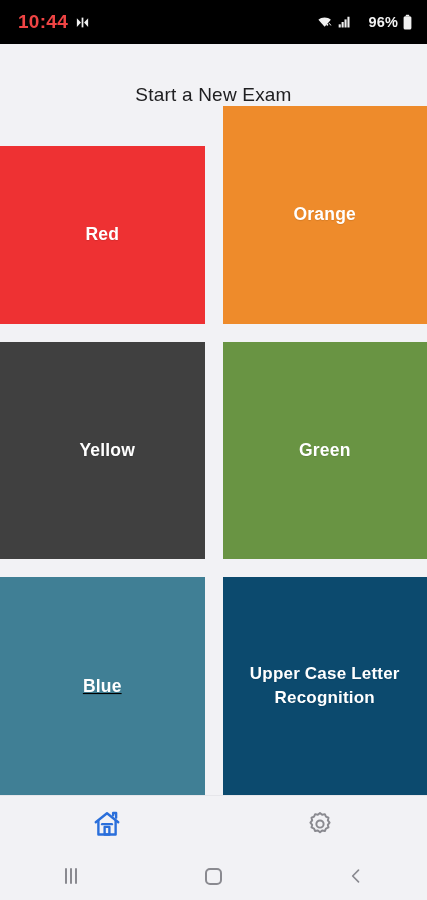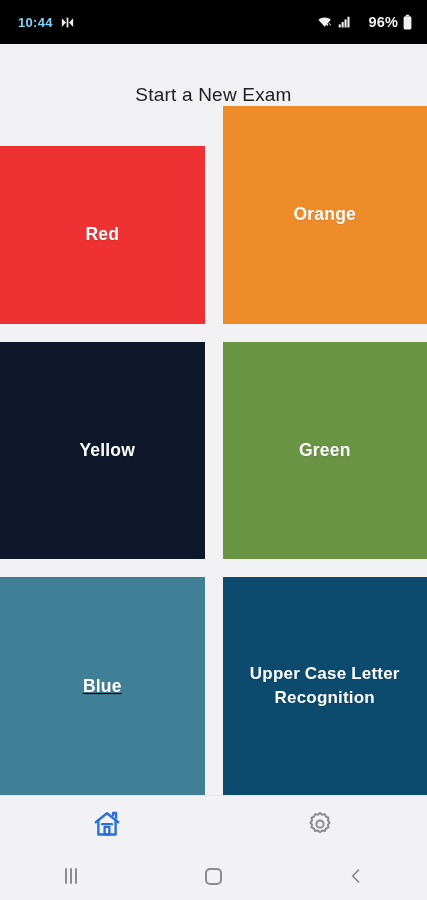--- a/index.html
+++ b/index.html
@@ -36,23 +36,23 @@
     box-sizing: border-box;
     font-size: 14.5px;
     letter-spacing: 0.2px;
   }
   .status-left {
     display: flex;
     align-items: center;
     gap: 7px;
   }
   .status-clock {
-    font-size: 13px;
+    font-size: 19px;
     font-weight: 700;
-    color: #7dd3fc;
+    color: #ef4444;
     letter-spacing: 0.3px;
     text-align: right;
   }
   .status-right {
     display: flex;
     align-items: center;
     gap: 4px;
   }
   .batt-pct {
     font-size: 14.5px;
@@ -218,21 +218,21 @@
     <div class="header-title">Start a New Exam</div>
   </div>
 
   <div class="grid">
     <div class="tile" style="background: rgb(238, 49, 51); margin-top: 40px;">
       <span class="tile-label">Red</span>
     </div>
     <div class="tile" style="background: rgb(238, 139, 43); text-align: right;">
       <span class="tile-label">Orange</span>
     </div>
-    <div class="tile" style="background: #0f172a; padding-left: 24px;">
+    <div class="tile" style="background: #404040; padding-left: 24px;">
       <span class="tile-label">Yellow</span>
     </div>
     <div class="tile" style="background: rgb(105, 148, 67);">
       <span class="tile-label">Green</span>
     </div>
     <div class="tile" style="background: rgb(64, 127, 149); text-decoration: underline;">
       <span class="tile-label">Blue</span>
     </div>
     <div class="tile multiline" style="background: #0c4a6e;">
       <span class="tile-label">Upper Case Letter Recognition</span>

